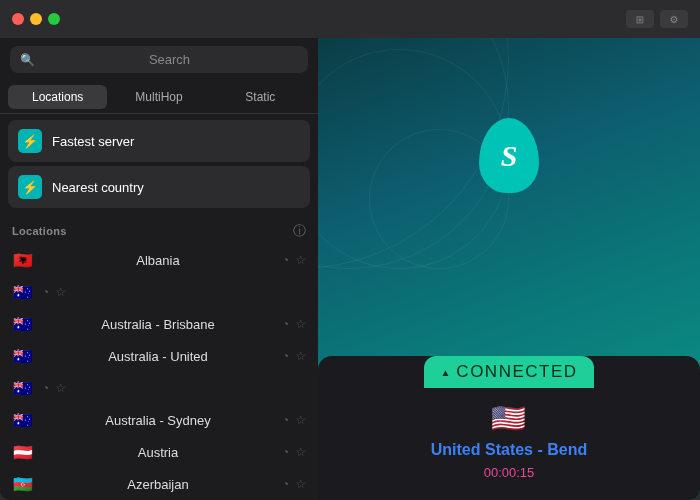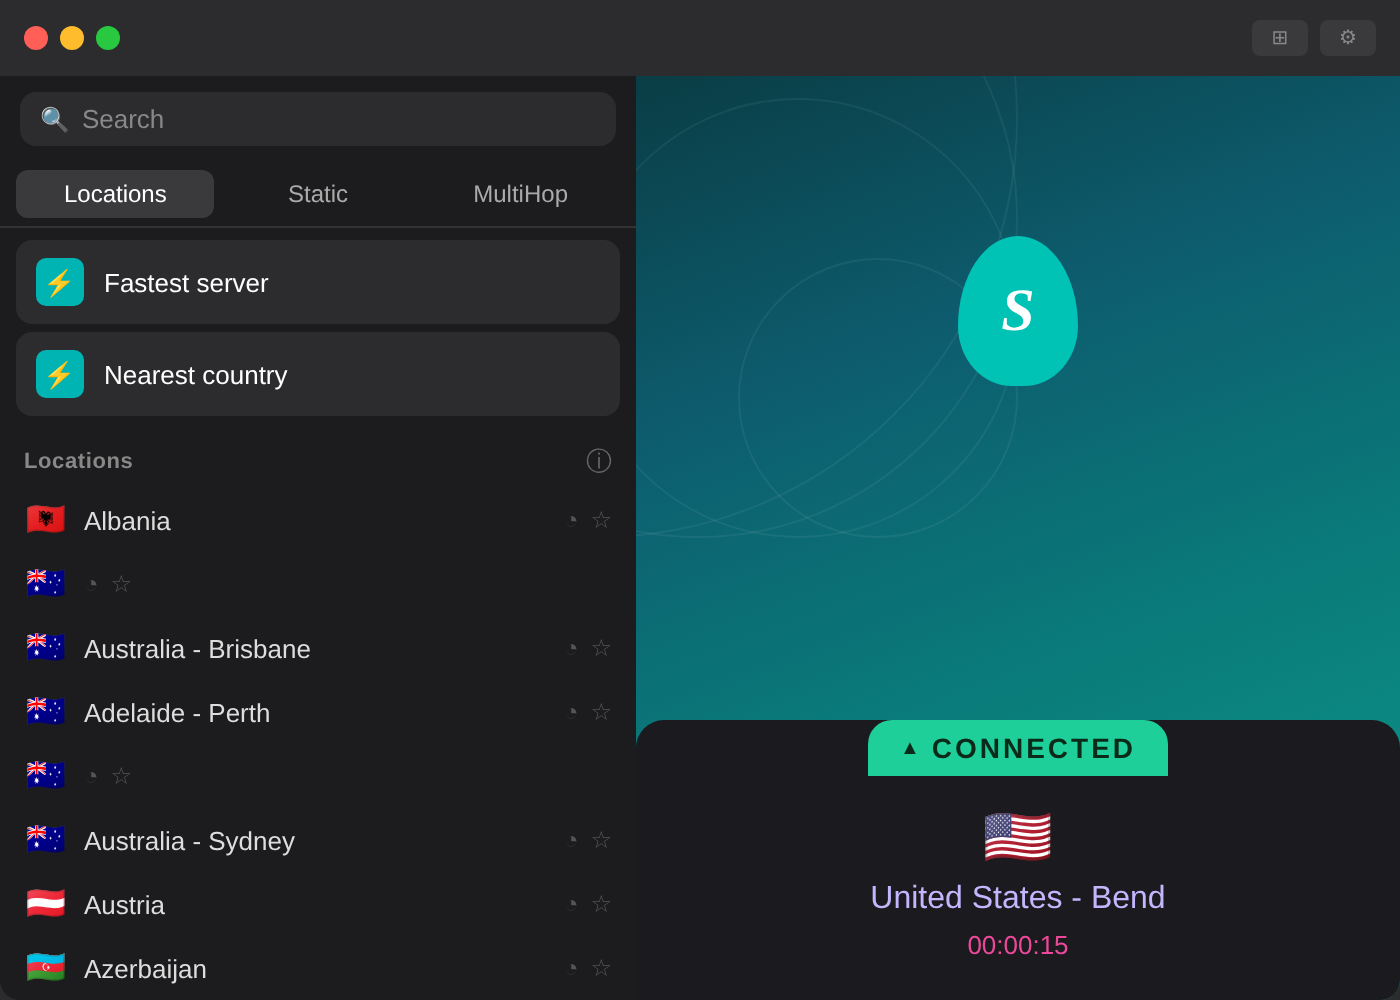--- a/index.html
+++ b/index.html
@@ -86,20 +86,21 @@
       color: #888;
       font-size: 12px;
     }
     .search-input {
       background: transparent;
       border: none;
       outline: none;
       color: #f0abfc;
       font-size: 13px;
       width: 100%;
+      text-align: center;
     }
     .search-input::placeholder { color: #888; }
 
     .tabs {
       display: flex;
       background: #1c1c1e;
       border-bottom: 1px solid #333;
       padding: 4px 8px;
       gap: 2px;
     }
@@ -186,21 +187,21 @@
     .flag {
       width: 22px;
       height: 16px;
       border-radius: 2px;
       font-size: 16px;
       display: flex;
       align-items: center;
       justify-content: center;
       flex-shrink: 0;
     }
-    .location-name { flex: 1; }
+    .location-name { flex: 1; text-align: center; }
     .loc-icons {
       display: flex;
       align-items: center;
       gap: 6px;
     }
     .signal-icon {
       color: #555;
       font-size: 12px;
     }
     .star-icon {
@@ -280,39 +281,39 @@
       padding: 6px 16px;
       margin: 0 auto;
       width: fit-content;
     }
     .chevron-up {
       color: #0a2a1a;
       font-size: 10px;
     }
     .connected-label {
       color: #0a2a1a;
-      font-size: 14px;
-      font-weight: 700;
+      font-size: 17px;
+      font-weight: 400;
       letter-spacing: 1.5px;
     }
 
     .connected-content {
       padding: 14px 20px 20px;
       display: flex;
       flex-direction: column;
       align-items: center;
       gap: 6px;
     }
     .us-flag {
       font-size: 28px;
     }
     .server-name {
-      color: #c4b5fd;
+      color: #3b82f6;
       font-size: 16px;
-      font-weight: 400;
+      font-weight: 700;
       text-align: left;
     }
     .timer {
       color: #ec4899;
       font-size: 13px;
     }
     .disconnect-btn {
       margin-top: 6px;
       border: 1.5px solid #00c2b5;
       background: transparent;
@@ -346,22 +347,22 @@
 
     <div class="search-bar">
       <div class="search-input-wrapper">
         <span class="search-icon-svg">🔍</span>
         <input class="search-input" type="text" placeholder="Search" style="">
       </div>
     </div>
 
     <div class="tabs">
       <div class="tab active">Locations</div>
+      <div class="tab">MultiHop</div>
       <div class="tab">Static</div>
-      <div class="tab">MultiHop</div>
     </div>
 
     <div class="quick-connect">
       <div class="quick-item">
         <div class="quick-icon">
           <span>⚡</span>
         </div>
         <span>Fastest server</span>
       </div>
       <div class="quick-item">
@@ -400,21 +401,21 @@
         <span class="flag">🇦🇺</span>
         <span class="location-name">Australia - Brisbane</span>
         <div class="loc-icons">
           <span class="signal-icon">◔</span>
           <span class="star-icon">☆</span>
         </div>
       </div>
 
       <div class="location-item">
         <span class="flag">🇦🇺</span>
-        <span class="location-name">Adelaide - Perth</span>
+        <span class="location-name">Australia - United</span>
         <div class="loc-icons">
           <span class="signal-icon">◔</span>
           <span class="star-icon">☆</span>
         </div>
       </div>
 
       <div class="location-item">
         <span class="flag">🇦🇺</span>
         <div class="loc-icons">
           <span class="signal-icon">◔</span>

